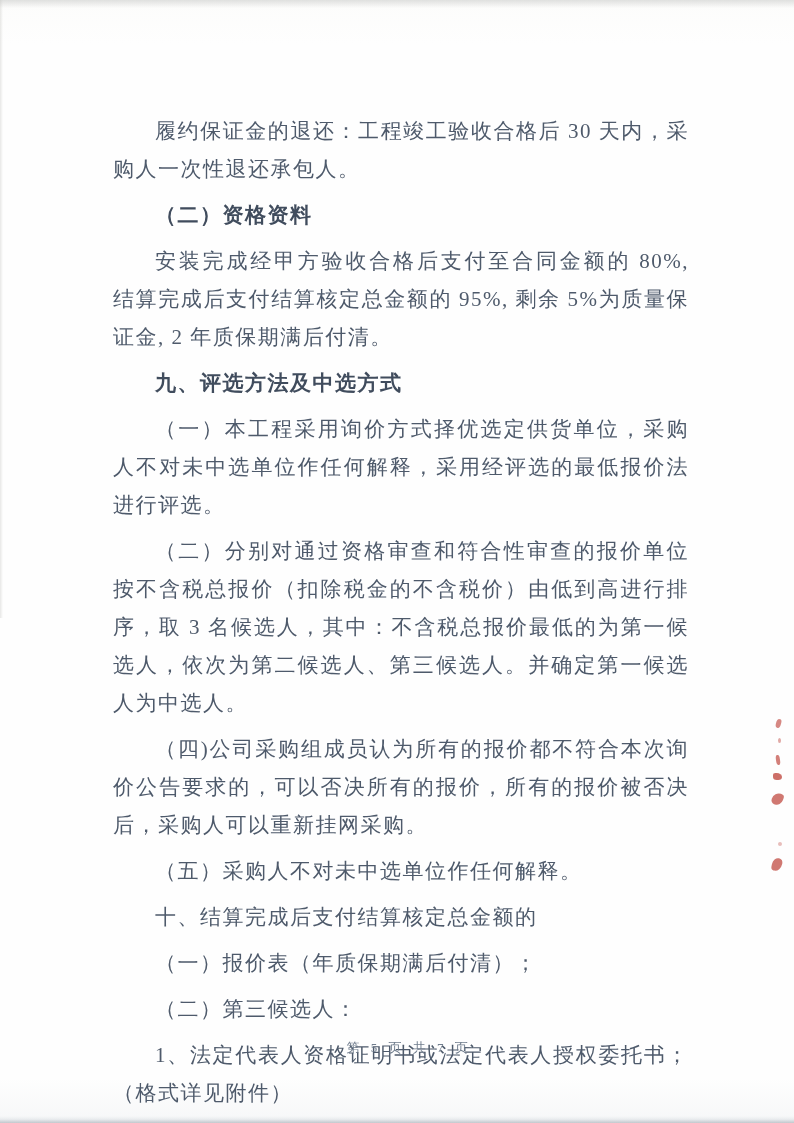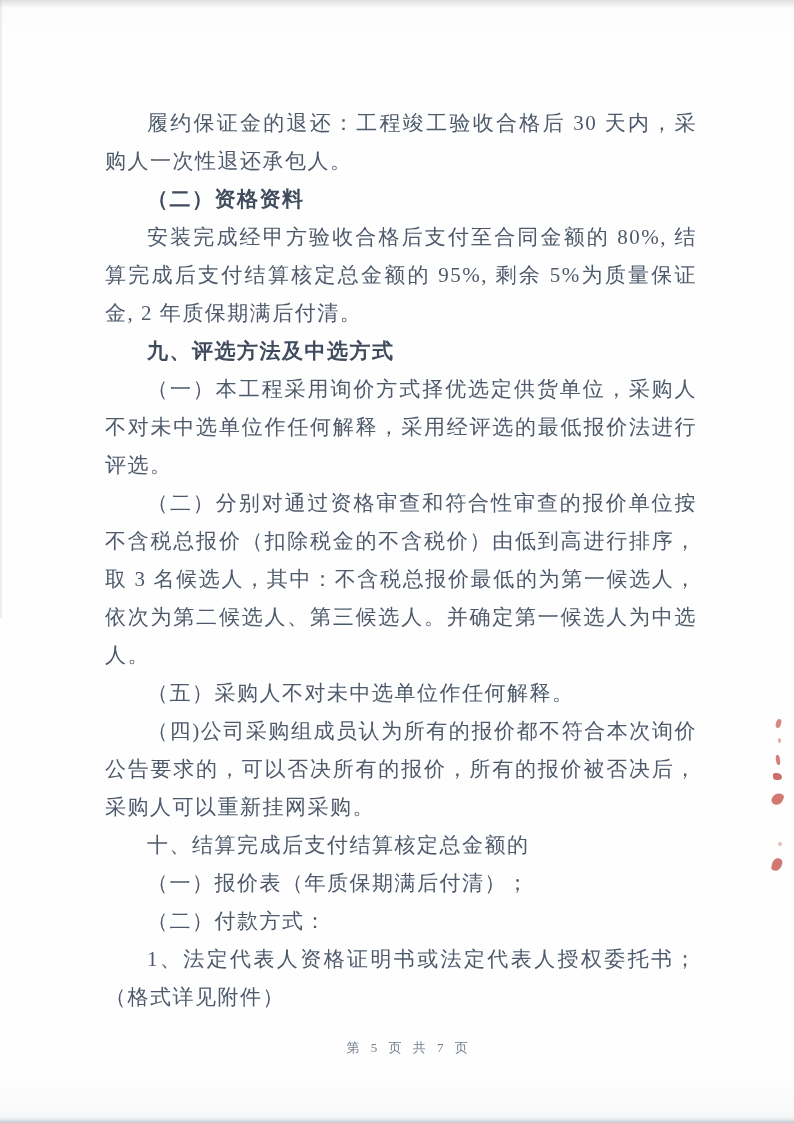--- a/index.html
+++ b/index.html
@@ -41,21 +41,21 @@
     left: 105px;
     top: 104px;
     width: 592px;
     font-size: 21px;
     line-height: 38px;
     letter-spacing: 1.5px;
     color: #4e5a6b;
     text-align: justify;
   }
   .content p {
-    margin: 0;
+    margin: 8px;
     padding: 0;
     text-indent: 2em;
   }
   .content p.bold {
     font-weight: bold;
     color: #404c5d;
   }
   
   .footer {
     position: absolute;
@@ -89,25 +89,25 @@
   <div class="edge-top"></div>
   <div class="edge-left"></div>
 
   <div class="content">
     <p>履约保证金的退还：工程竣工验收合格后 30 天内，采购人一次性退还承包人。</p>
     <p class="bold">（二）资格资料</p>
     <p>安装完成经甲方验收合格后支付至合同金额的 80%, 结算完成后支付结算核定总金额的 95%, 剩余 5%为质量保证金, 2 年质保期满后付清。</p>
     <p class="bold">九、评选方法及中选方式</p>
     <p>（一）本工程采用询价方式择优选定供货单位，采购人不对未中选单位作任何解释，采用经评选的最低报价法进行评选。</p>
     <p>（二）分别对通过资格审查和符合性审查的报价单位按不含税总报价（扣除税金的不含税价）由低到高进行排序，取 3 名候选人，其中：不含税总报价最低的为第一候选人，依次为第二候选人、第三候选人。并确定第一候选人为中选人。</p>
+    <p>（四)公司采购组成员认为所有的报价都不符合本次询价公告要求的，可以否决所有的报价，所有的报价被否决后，采购人可以重新挂网采购。</p>
     <p>（五）采购人不对未中选单位作任何解释。</p>
-    <p>（四)公司采购组成员认为所有的报价都不符合本次询价公告要求的，可以否决所有的报价，所有的报价被否决后，采购人可以重新挂网采购。</p>
     <p>十、结算完成后支付结算核定总金额的</p>
     <p>（一）报价表（年质保期满后付清）；</p>
-    <p>（二）付款方式：</p>
+    <p>（二）第三候选人：</p>
     <p>1、法定代表人资格证明书或法定代表人授权委托书；（格式详见附件）</p>
   </div>
 
   <div class="seal-fragments">
     <span></span>
     <span></span>
     <span></span>
     <span></span>
     <span></span>
     <span></span>

